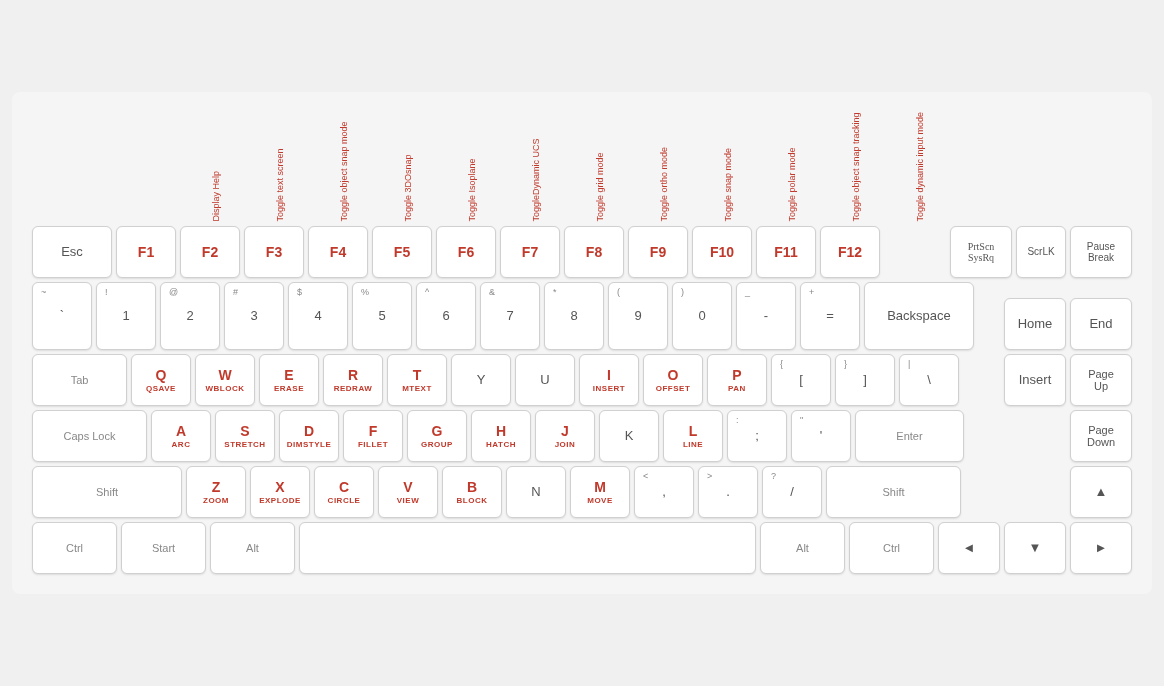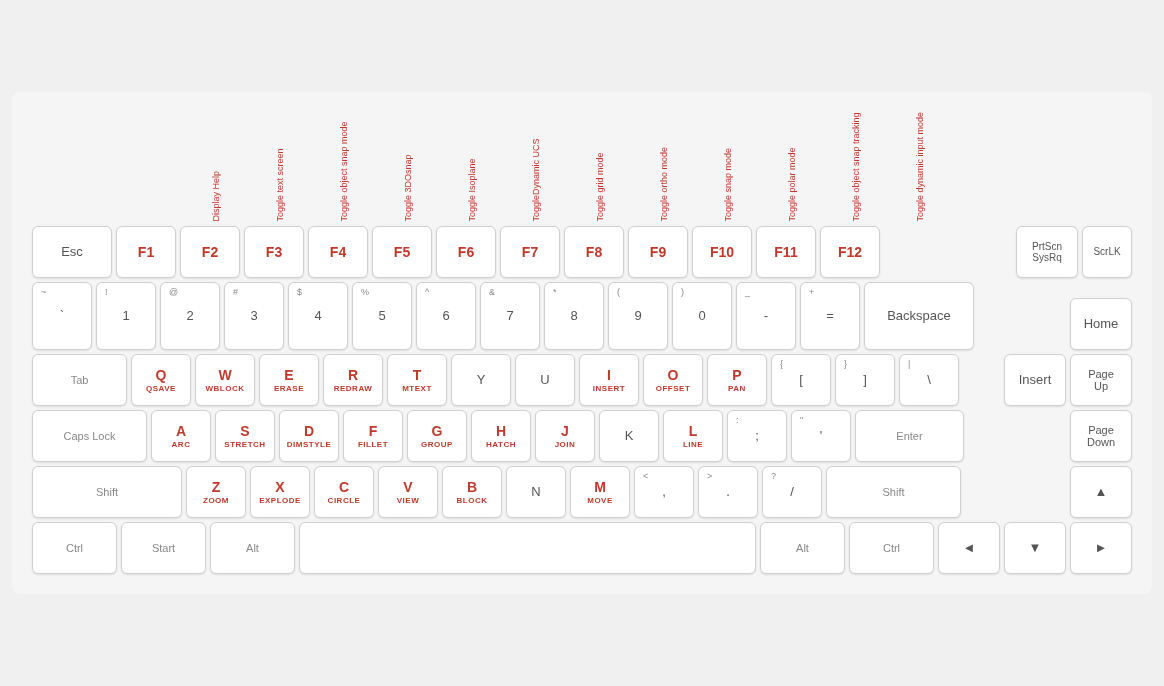--- a/index.html
+++ b/index.html
@@ -176,26 +176,29 @@
           <span class="key-main red">F10</span>
         </div>
       <div class="key w60">
           <span class="key-main red">F11</span>
         </div>
       <div class="key w60">
           <span class="key-main red">F12</span>
         </div>
     </div>
     <div style="display:flex; gap:4px;">
-      <div class="key" style="width:62px;">
+      <div class="key" style="width:62px;font-family:Liberation Serif, serif;">
           <span class="key-main" style="font-size:10px;text-align:center;">PrtScn<br>SysRq</span>
         </div>
       <div class="key" style="width:50px;">
           <span class="key-main" style="font-size:10px;">ScrLK</span>
         </div>
+      <div class="key" style="width:62px;">
+          <span class="key-main" style="font-size:10px;text-align:center;">Pause<br>Break</span>
+        </div>
     </div>
   </div>
 
   <div style="display:flex; gap:4px; margin-bottom:4px;">
     <div style="display:flex; gap:4px; flex:1;">
       <div class="key w60">
         <span class="key-top">~</span>
         <span class="key-main">`</span>
       </div>
       <div class="key w60">
@@ -246,20 +249,23 @@
         <span class="key-top">+</span>
         <span class="key-main">=</span>
       </div>
       <div class="key" style="width:110px;">
         <span class="key-main">Backspace</span>
       </div>
     </div>
     <div style="display:flex; gap:4px;margin-top:16px;">
       <div class="key" style="width:62px;">
           <span class="key-main">Home</span>
+        </div>
+      <div class="key" style="width:62px;">
+          <span class="key-main">End</span>
         </div>
     </div>
   </div>
 
   <div style="display:flex; gap:4px; margin-bottom:4px;">
     <div style="display:flex; gap:4px; flex:1;">
       <div class="key" style="width:95px;">
           <span class="key-label">Tab</span>
         </div>
       <div class="key w60">

